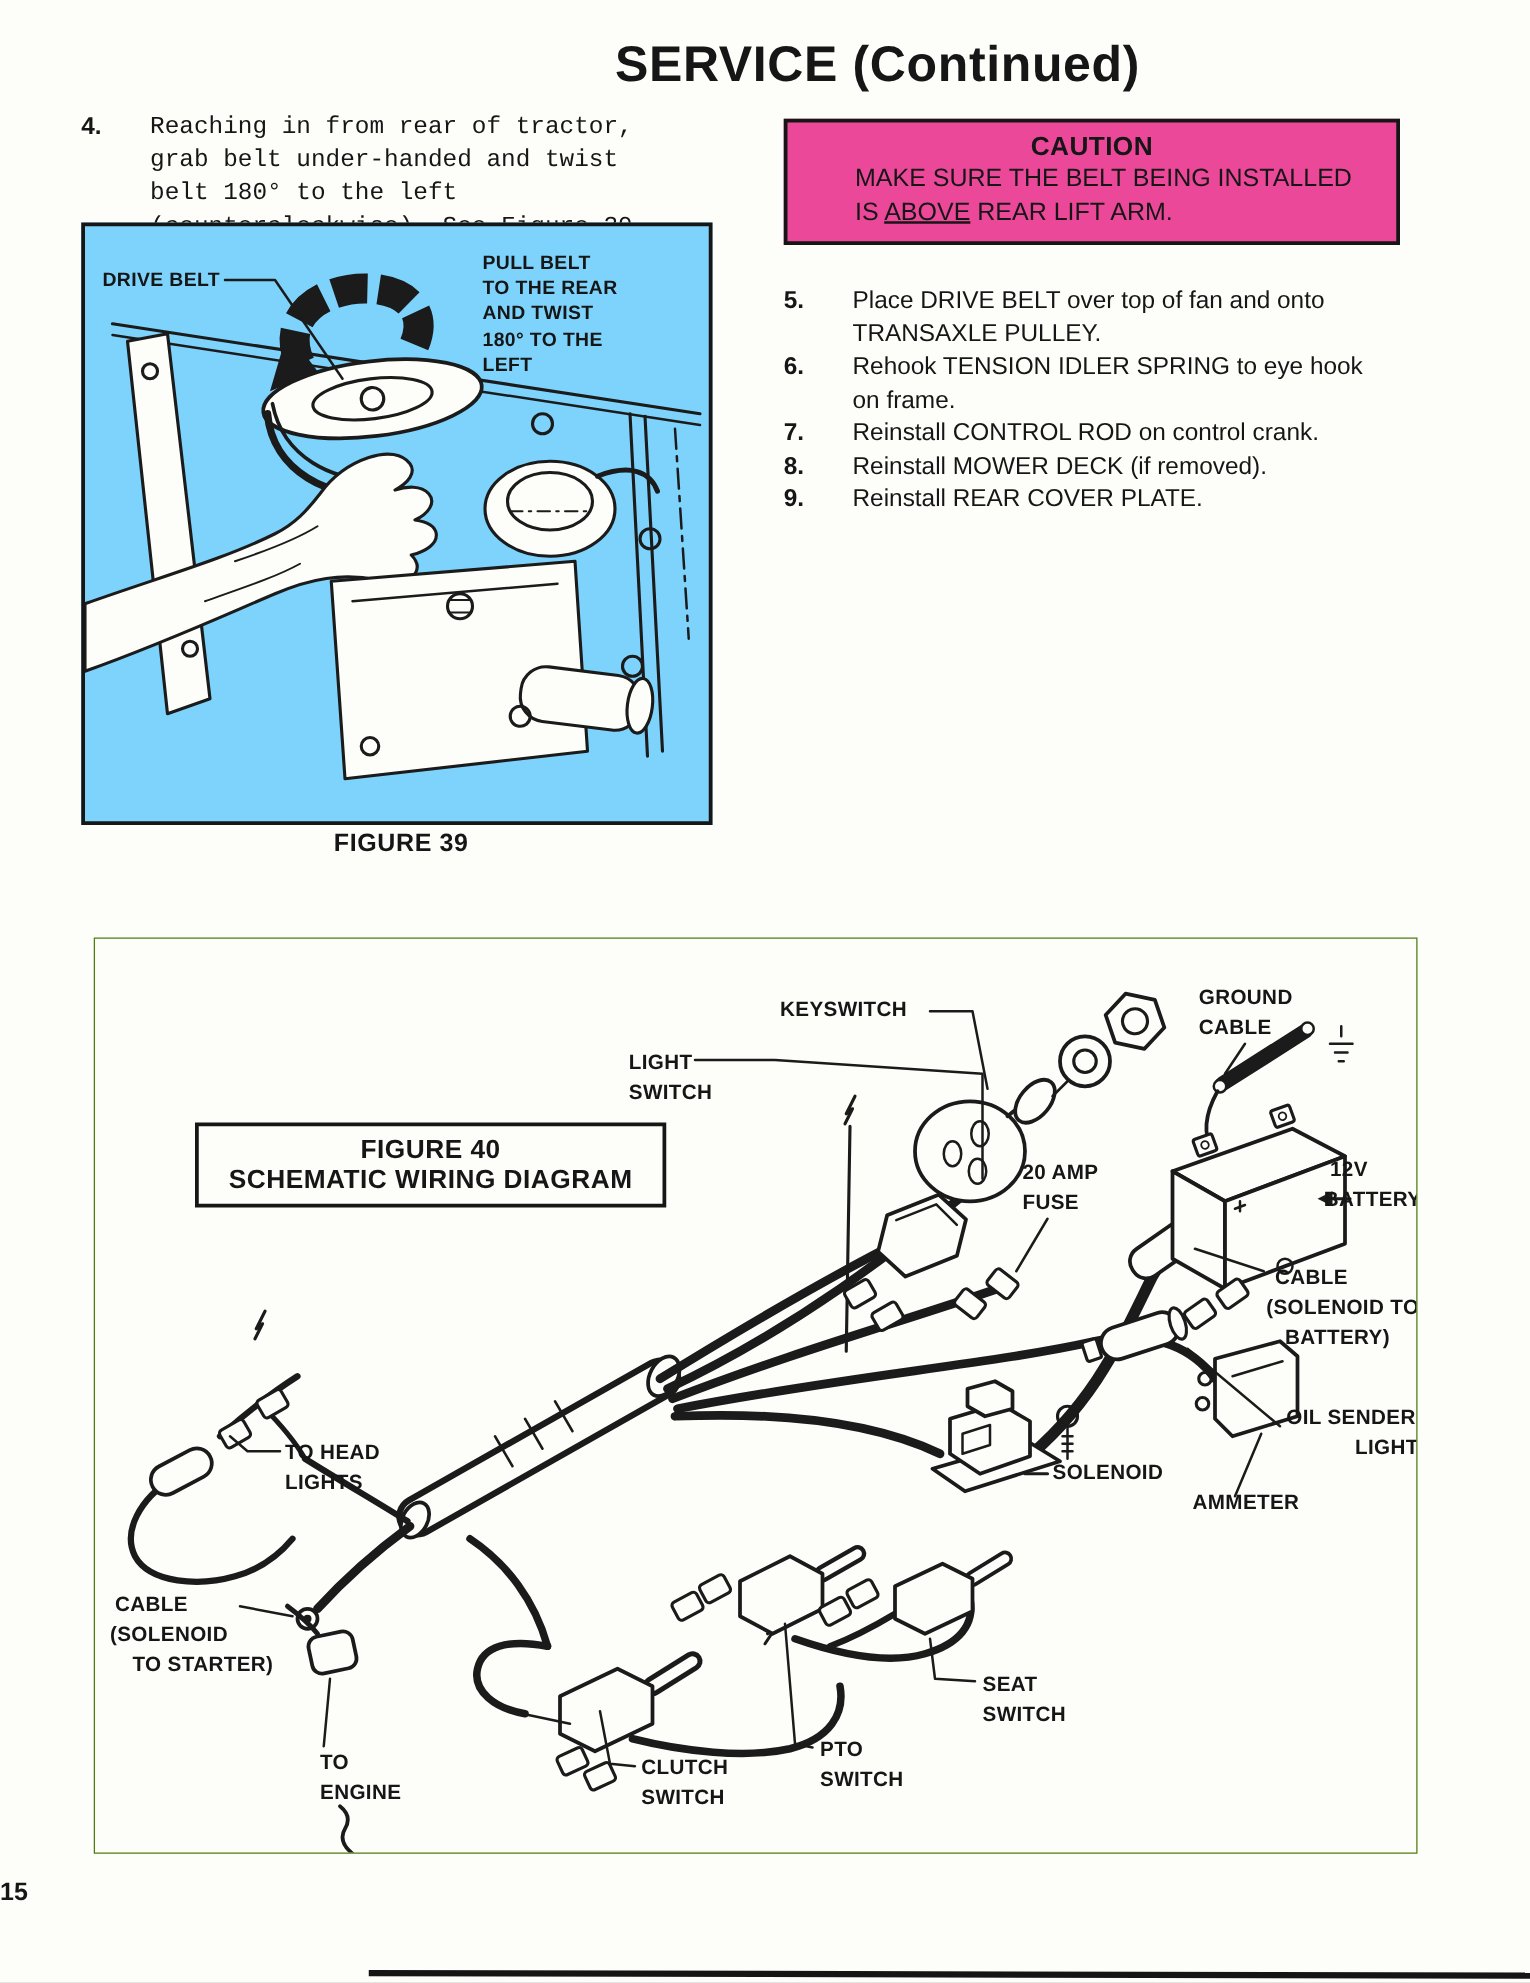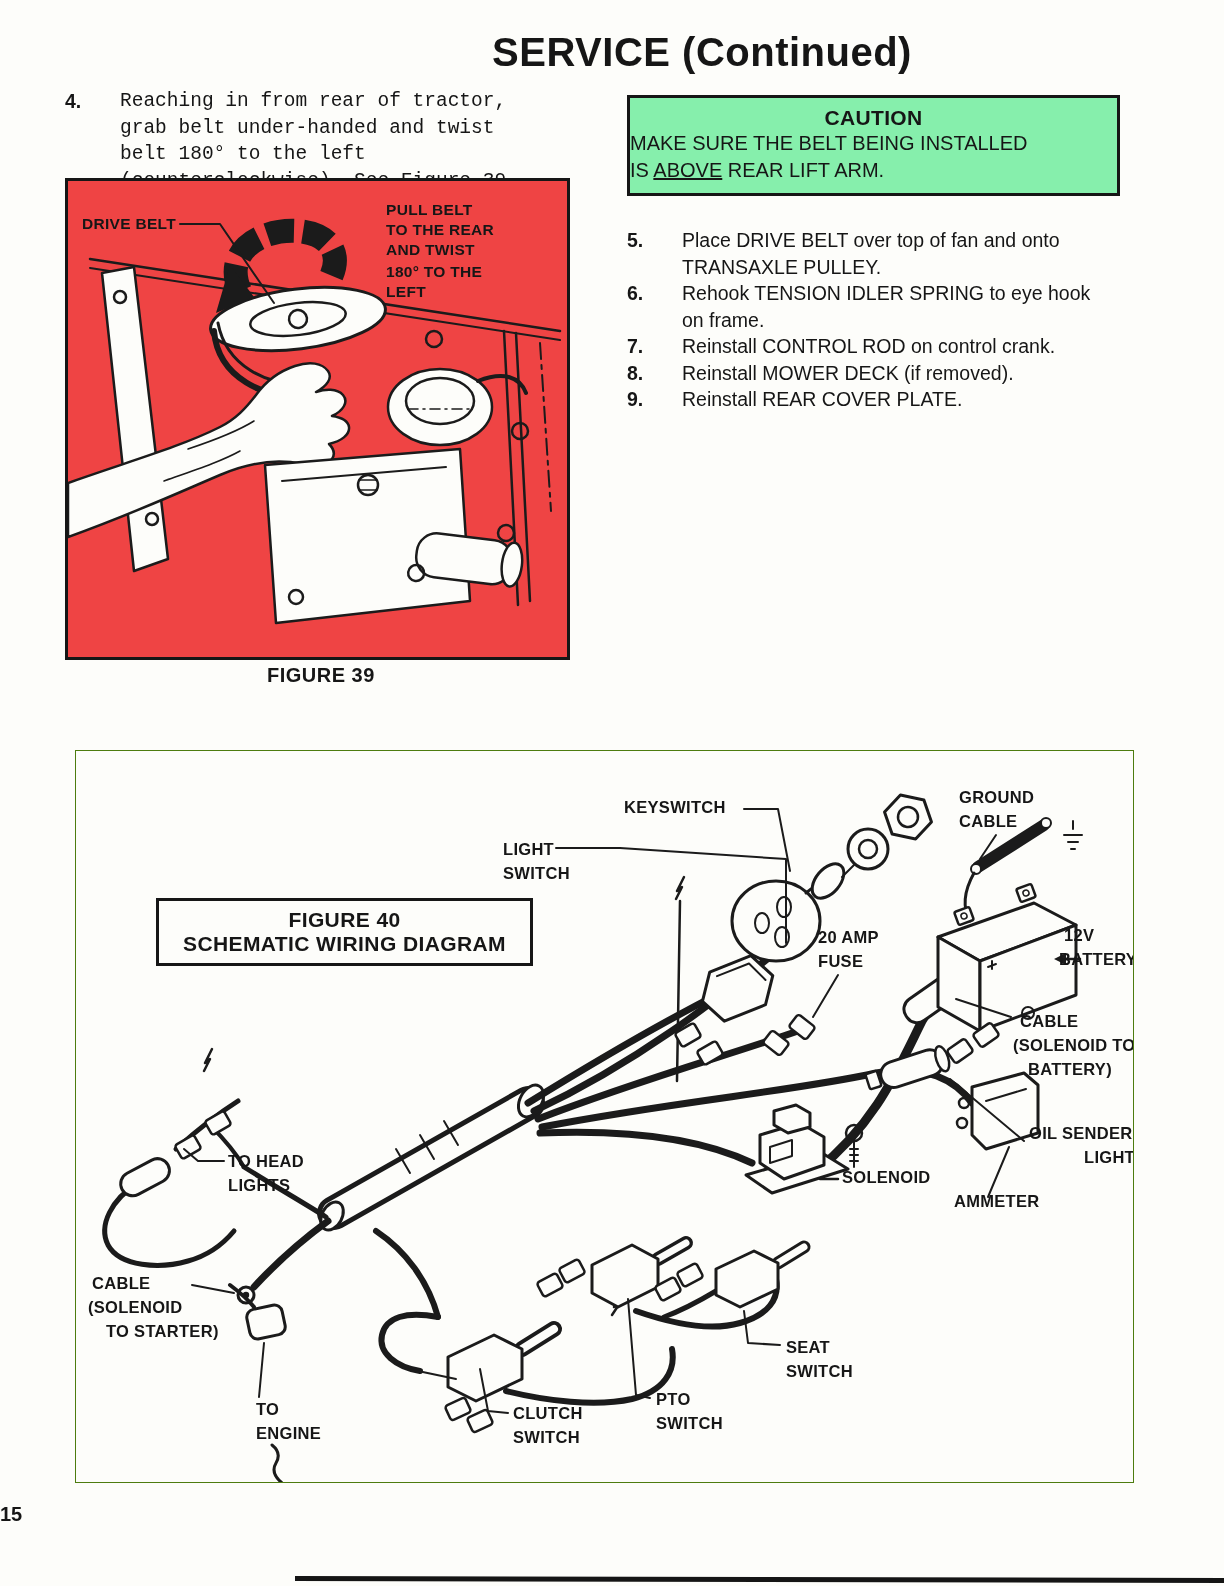--- a/index.html
+++ b/index.html
@@ -5,27 +5,27 @@
   html,body{margin:0;padding:0;background:#cfcfcf;}
   .page{position:relative;width:1224px;height:1586px;margin:0 auto;background:#fdfdfa;
         font-family:"Liberation Sans",sans-serif;color:#161616;overflow:hidden;}
   .title{position:absolute;top:30px;left:180px;right:0;text-align:center;
          font-size:40px;font-weight:bold;letter-spacing:.5px;}
   .step{display:flex;}
   .num{font-weight:bold;font-size:19.5px;width:55px;flex:none;line-height:26.5px;}
   .txt{font-size:19.5px;line-height:26.5px;margin:0;}
   #step4{position:absolute;left:65px;top:88px;}
   #step4 .txt{width:430px;font-family:Liberation Mono, monospace;}
-  .caution{position:absolute;left:627px;top:95px;width:487px;height:95px;border:3px solid #161616;background:#86efac;}
+  .caution{position:absolute;left:627px;top:95px;width:487px;height:95px;border:3px solid #161616;background:#ec4899;}
   .caution .ct{text-align:center;font-weight:bold;font-size:21px;margin-top:8px;letter-spacing:.3px;}
-  .caution .cl{font-size:20px;line-height:27px;}
+  .caution .cl{font-size:20px;line-height:27px;margin-left:54px;}
   .u{text-decoration:underline;}
   .steps{position:absolute;left:627px;top:227px;width:510px;}
   .steps .txt{width:428px;}
-  .fig39{position:absolute;left:65px;top:178px;width:499px;height:476px;border:3px solid #161616;background:#ef4444;}
+  .fig39{position:absolute;left:65px;top:178px;width:499px;height:476px;border:3px solid #161616;background:#7dd3fc;}
   .figcap39{position:absolute;left:267px;top:664px;font-weight:bold;font-size:20px;letter-spacing:.5px;}
   .fig40{position:absolute;left:75px;top:750px;width:1057px;height:731px;border:1px solid #4d7c0f;background:#fdfdfa;}
   .titlebox{position:absolute;left:33px;top:147px;width:371px;height:62px;border:3px solid #161616;
             text-align:center;font-weight:bold;background:#fdfdfa;margin-left:47px;}
   .titlebox .l1{font-size:21px;margin-top:7px;letter-spacing:.4px;}
   .titlebox .l2{font-size:21px;letter-spacing:.4px;}
   .pagenum{position:absolute;left:0;right:34px;top:1503px;text-align:left;font-weight:bold;font-size:20px;}
   .scanbar{position:absolute;left:295px;top:1577px;width:929px;height:5px;background:#151515;transform:rotate(.12deg);}
   svg{position:absolute;left:0;top:0;}
   svg text{font-family:"Liberation Sans",sans-serif;font-weight:bold;fill:#161616;}

